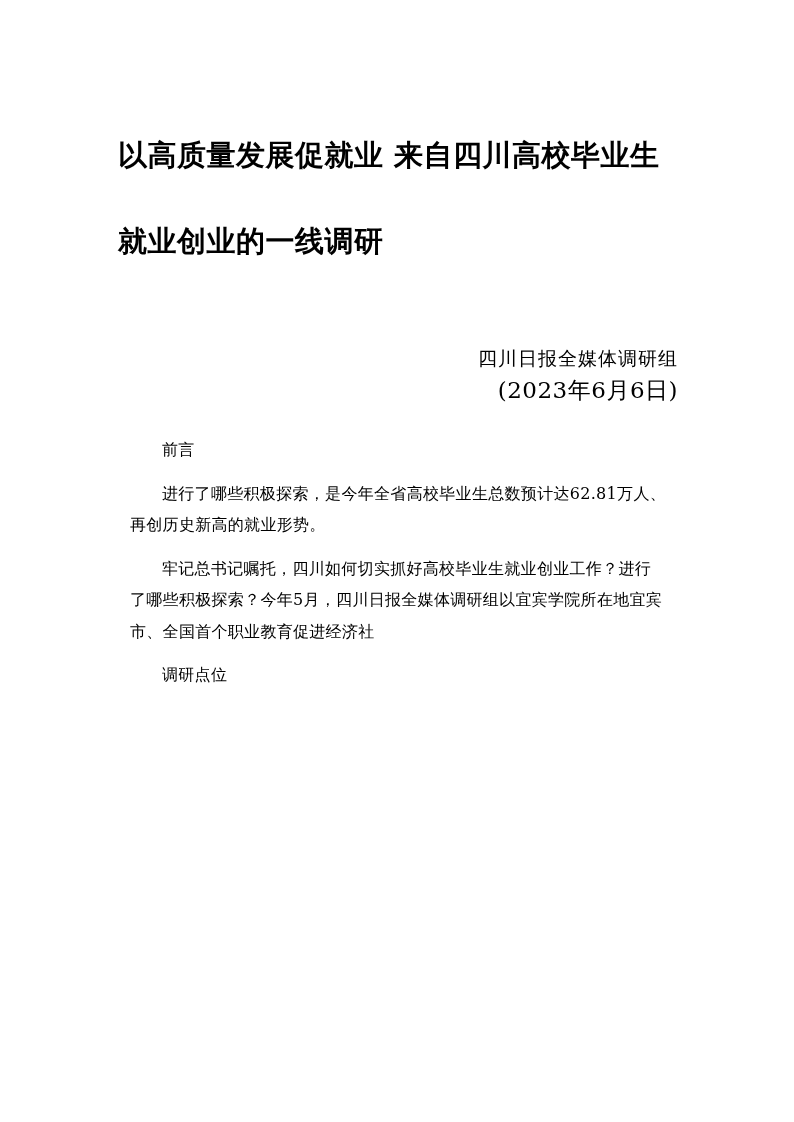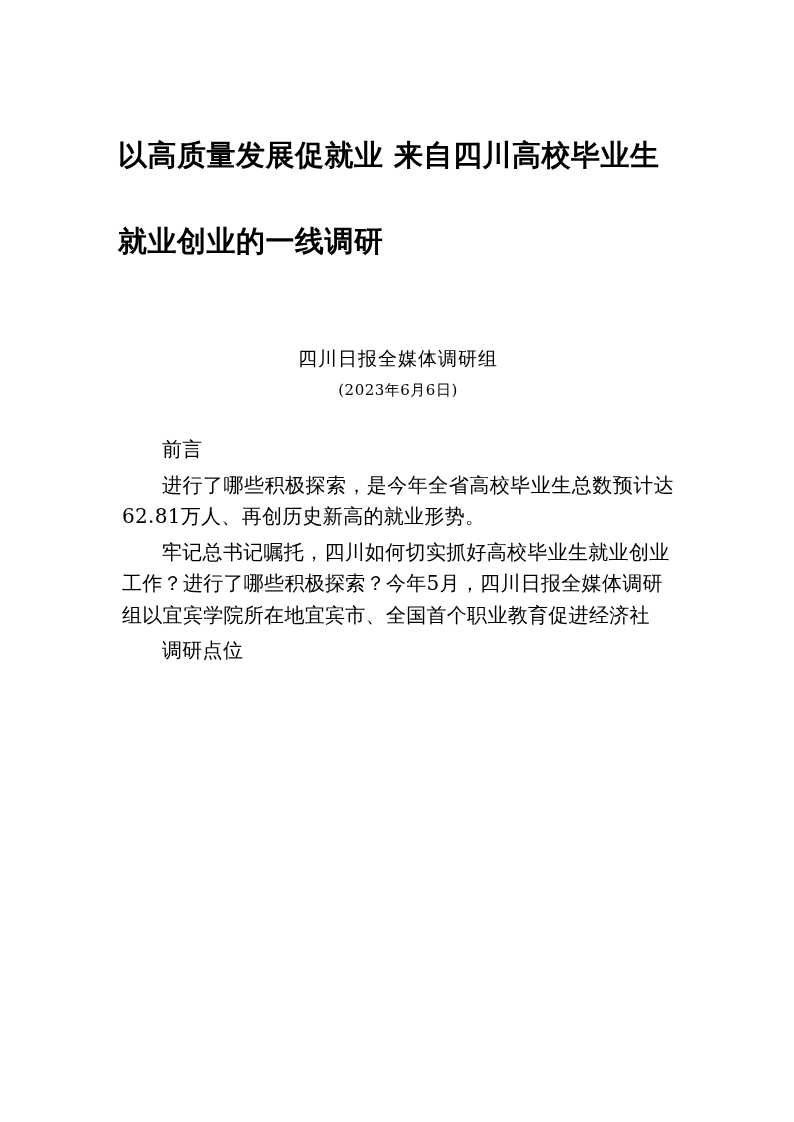--- a/index.html
+++ b/index.html
@@ -42,46 +42,46 @@
     line-height: 86px;
     letter-spacing: 0.5px;
     text-align: left;
     color: #000000;
     white-space: normal;
   }
 
   
   .byline-block {
     margin-top: 58px;
-    text-align: center;
+    text-align: right;
     width: 560px;
   }
 
   .byline-author {
     font-size: 19px;
     line-height: 32px;
     letter-spacing: 1px;
     color: #000000;
   }
 
   .byline-date {
-    font-size: 15px;
+    font-size: 23px;
     line-height: 32px;
     letter-spacing: 0.5px;
     color: #000000;
   }
 
   
   .body-block {
     margin-top: 28px;
   }
 
   .para {
-    margin: 4px;
-    font-size: 20px;
+    margin: 12px;
+    font-size: 16px;
     line-height: 31.5px;
     text-align: justify;
     text-justify: inter-ideograph;
     letter-spacing: 0.3px;
     color: #000000;
   }
 
   .para.indent {
     text-indent: 2em;
   }

